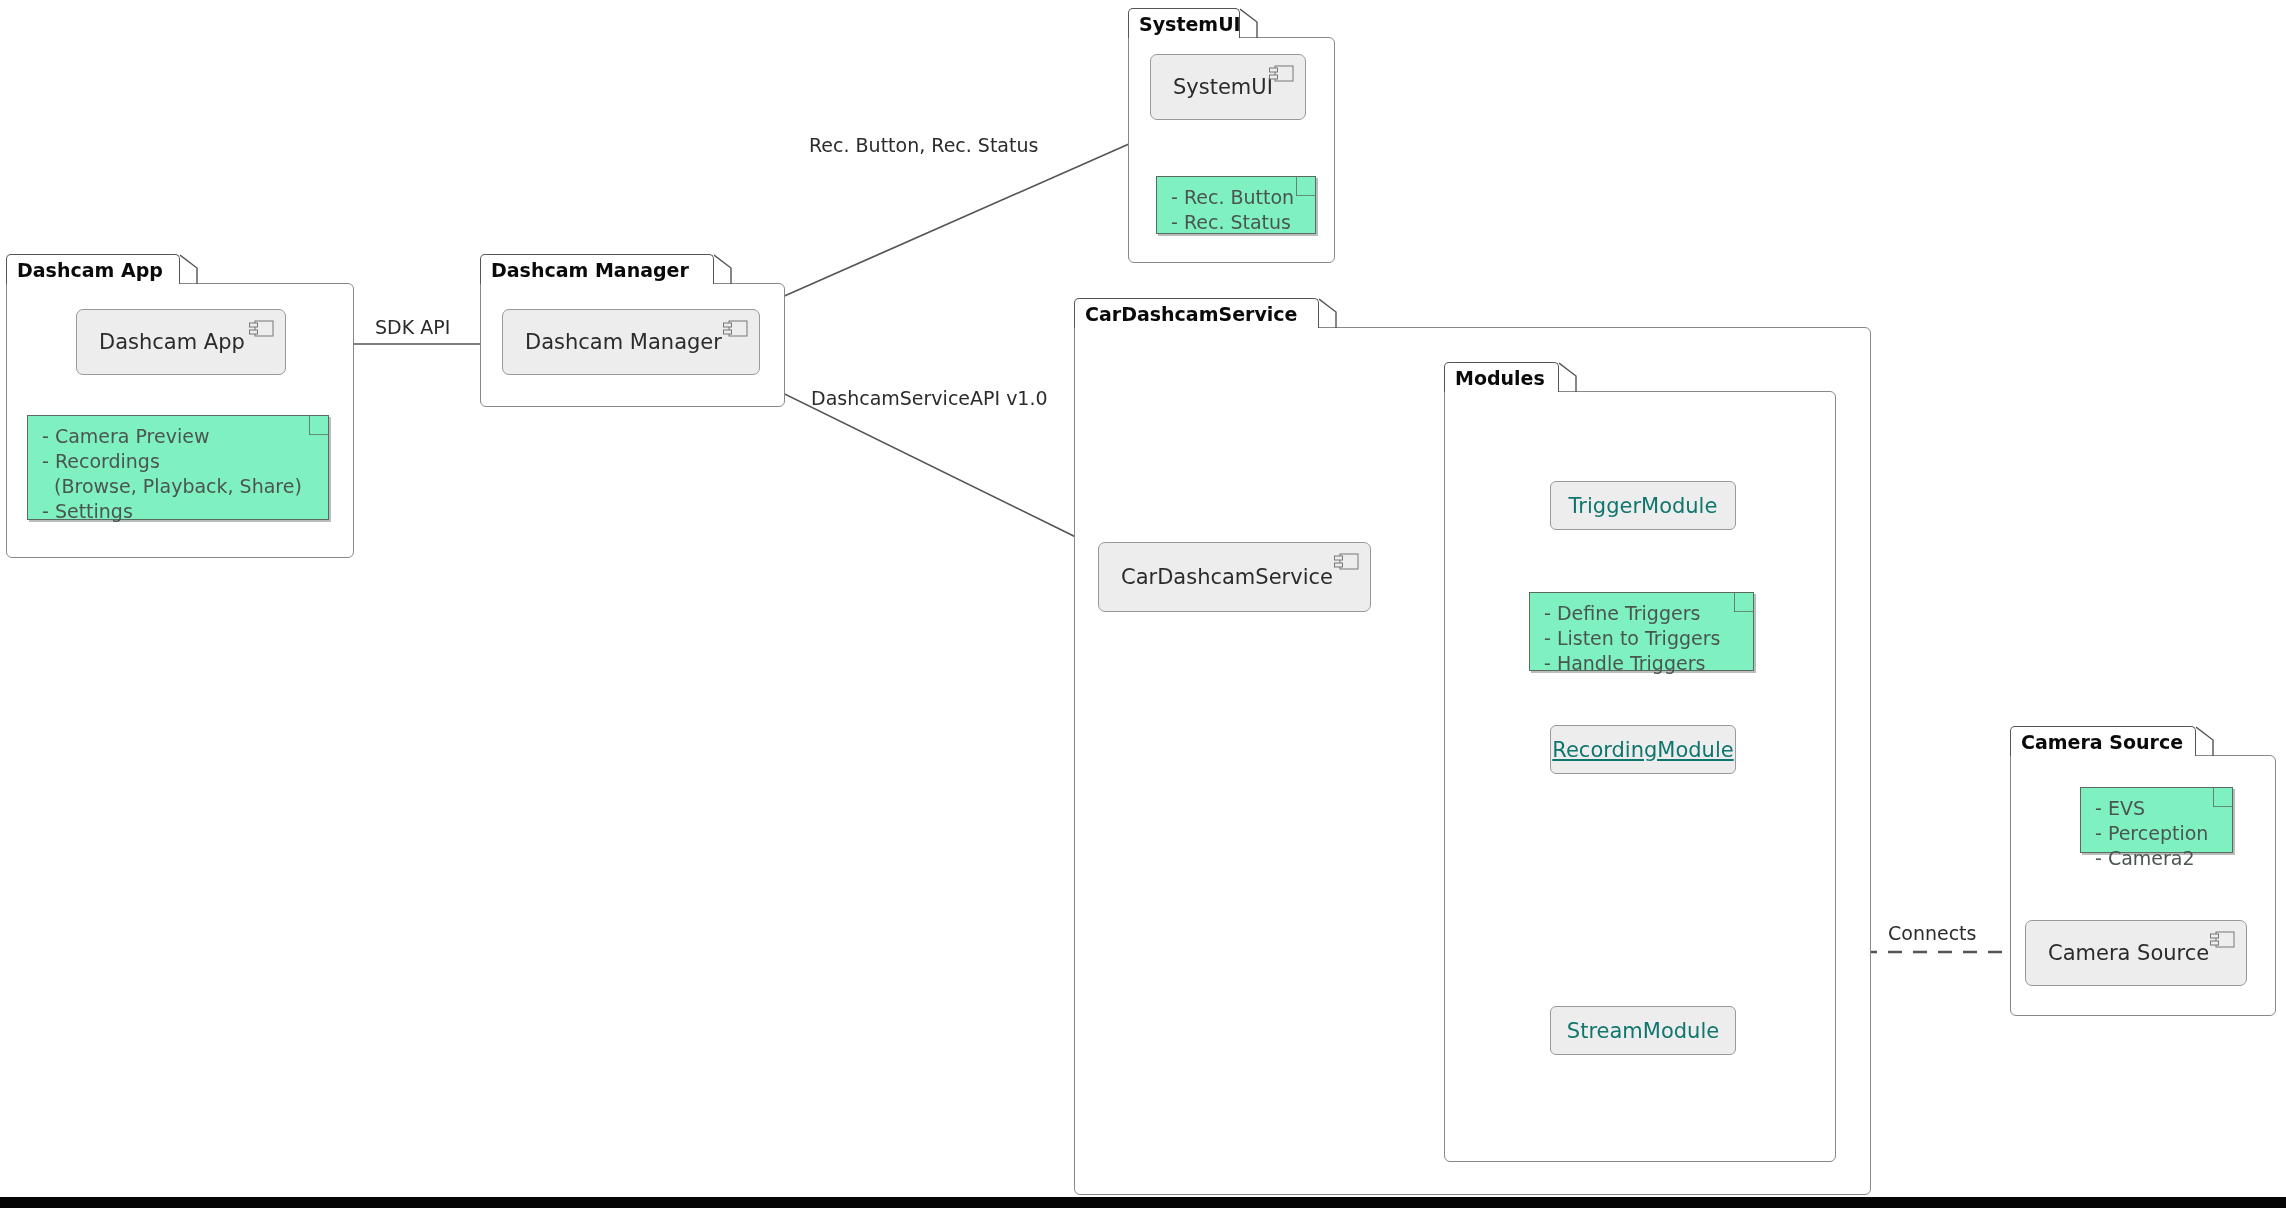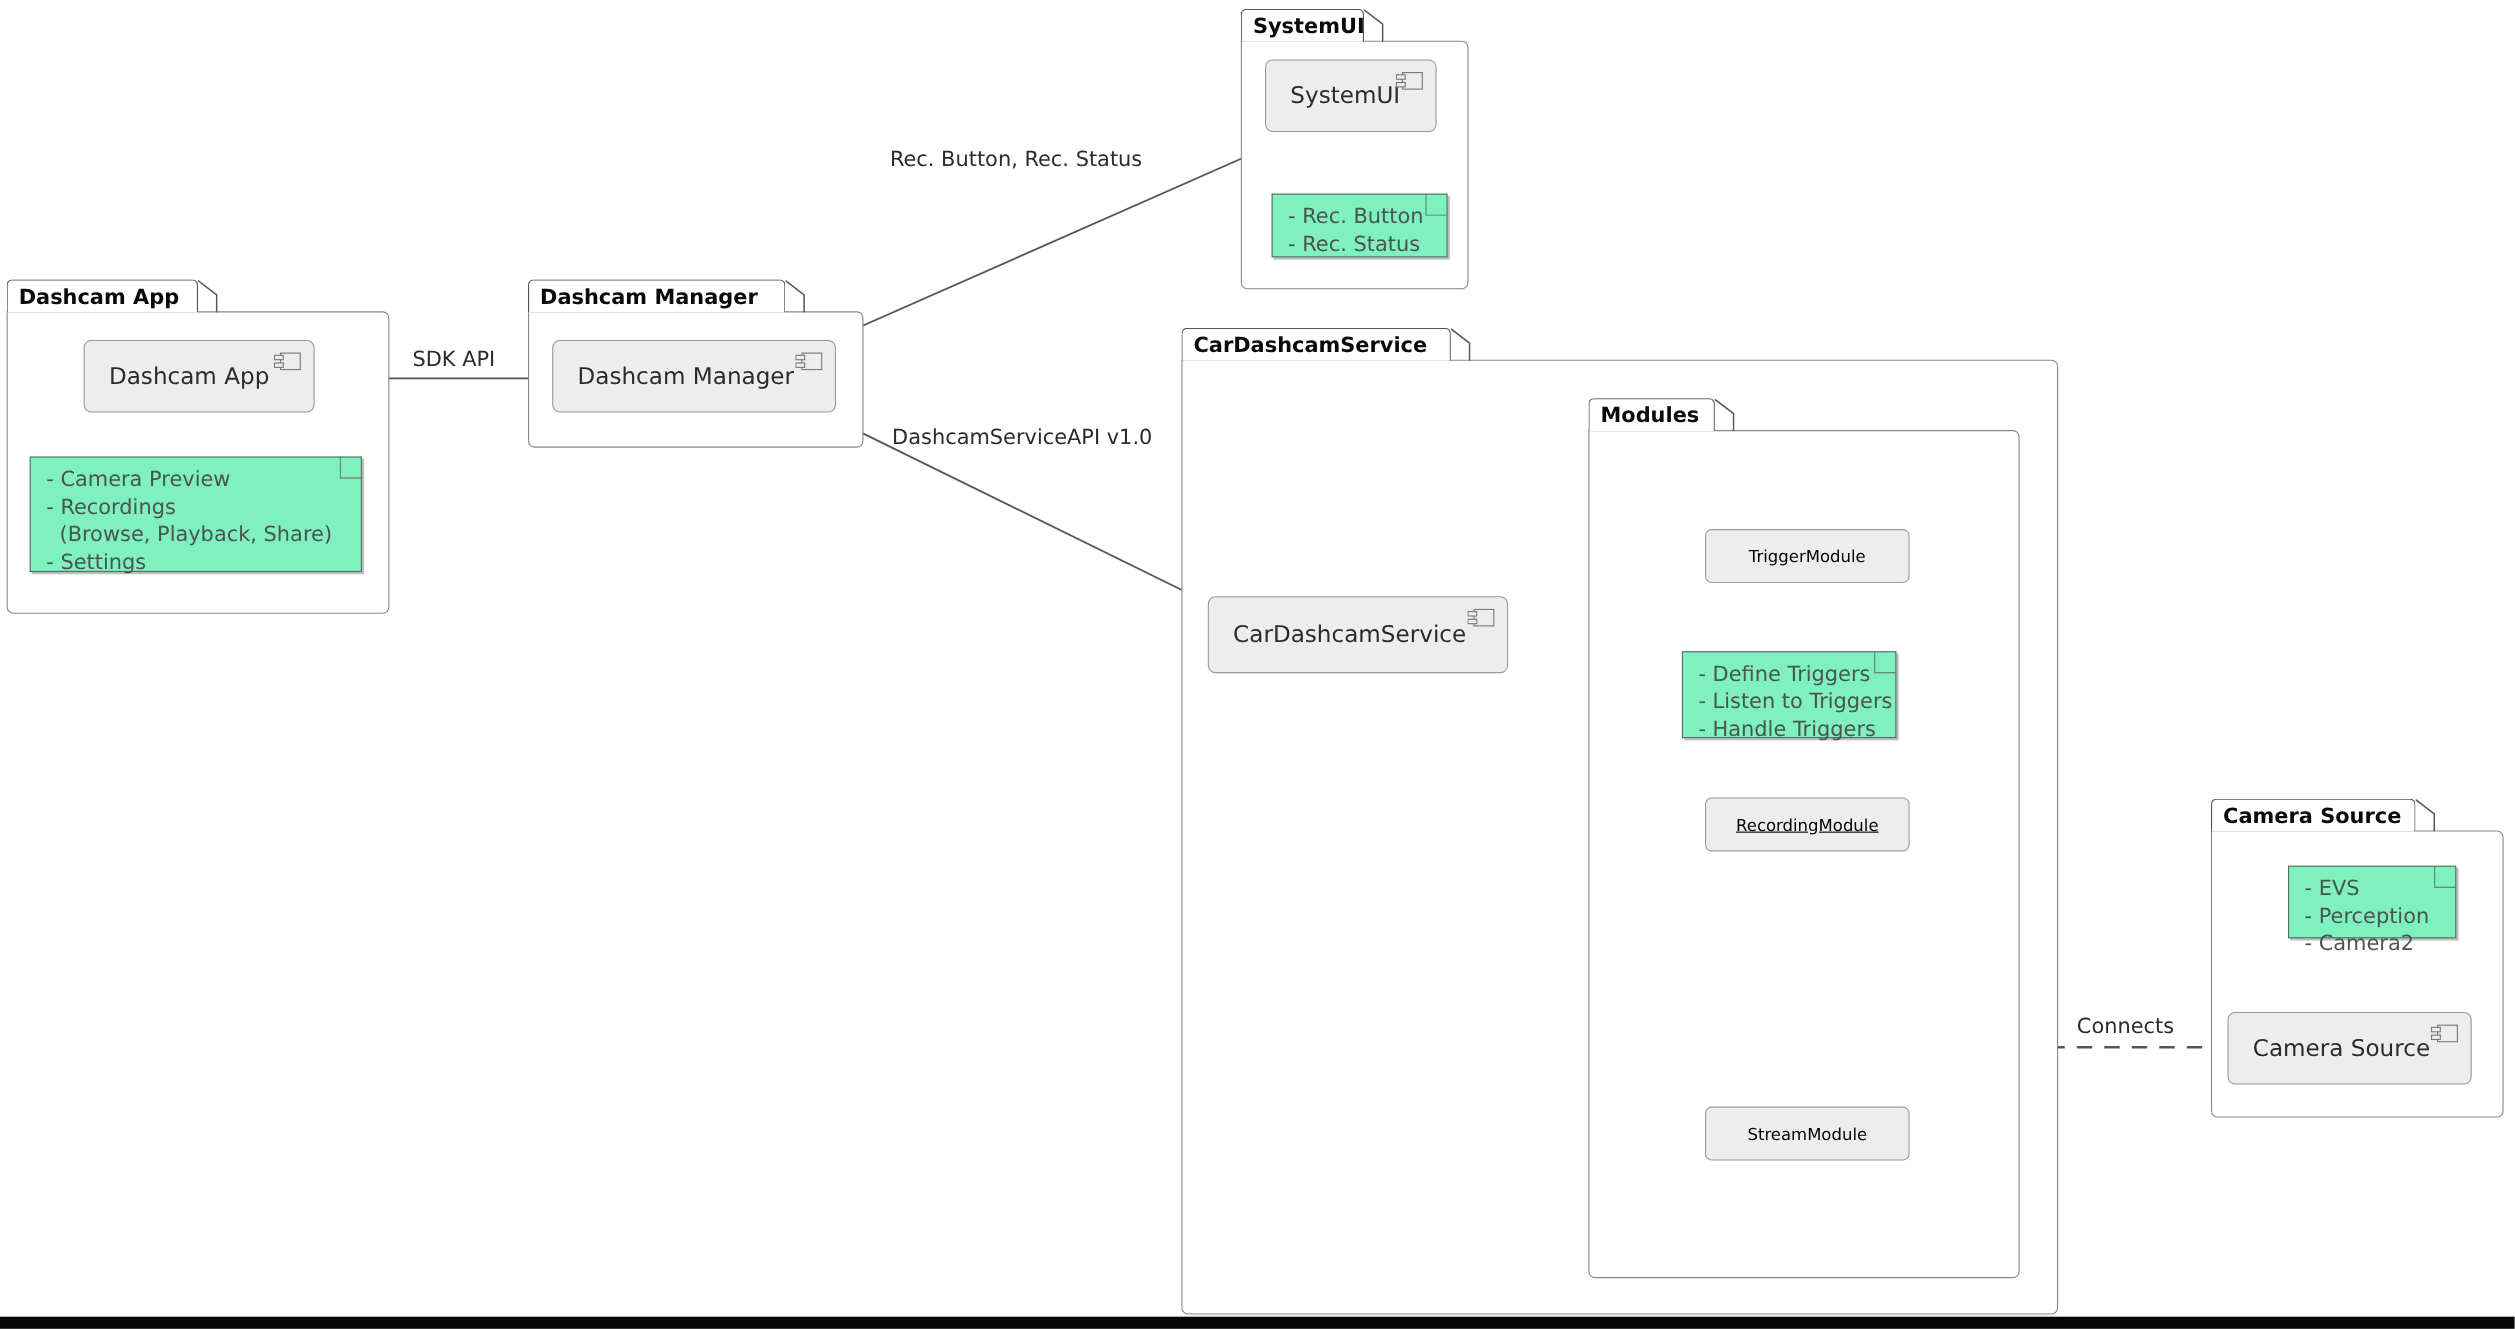--- a/index.html
+++ b/index.html
@@ -22,21 +22,21 @@
   
   .comp{position:absolute;background:#ededed;border:1.2px solid #999;
         border-radius:7px;box-sizing:border-box;
         display:flex;align-items:center;
         font-size:21px;color:#2b2b2b;z-index:4;}
   .comp .label{padding-left:22px;white-space:nowrap;}
   .comp-icon{position:absolute;right:11px;top:10px;width:25px;height:17px;}
   .modbox{position:absolute;background:#ededed;border:1.2px solid #9a9a9a;
         border-radius:6px;box-sizing:border-box;
         display:flex;align-items:center;justify-content:center;
-        font-size:15px;color:#000000;z-index:4;white-space:nowrap;}
+        font-size:21px;color:#0f766e;z-index:4;white-space:nowrap;}
 
   
   .note{position:absolute;background:#7ff0c0;border:1.6px solid #5a6a60;
         box-sizing:border-box;z-index:5;
         padding:8px 30px 9px 14px;
         font-size:19px;line-height:1.32;color:#4a5550;
         box-shadow:2px 2px 0 rgba(100,110,105,.45);}
   .note .fold{position:absolute;right:-1px;top:-1px;width:20px;height:20px;}
   .note .ln{white-space:nowrap;}
 
@@ -175,21 +175,21 @@
       <span>Modules</span>
     </div>
     <svg class="pkg-tab-slant" style="left:115px;" viewBox="0 0 18 30">
         <path d="M0,1 L17,14 L17,30" fill="none" stroke="#555" stroke-width="1.4"></path>
       </svg>
     <div class="pkg-body" style="top:29px;width:392px;height:771px;"></div>
 
     <div class="modbox" style="left:106px;top:119px;width:186px;height:49px;">
       <span>TriggerModule</span>
     </div>
-    <div class="note" style="left:85px;top:230px;width:195px;height:79px;">
+    <div class="note" style="left:85px;top:230px;width:225px;height:79px;">
       <svg class="fold" viewBox="0 0 20 20">
         <path d="M0,0 L20,20 L0,20 z" fill="#7ff0c0"></path>
         <path d="M0,0 L0,20 L20,20" fill="none" stroke="#5a6a60" stroke-width="1.6"></path>
       </svg>
       <div class="ln">- Define Triggers</div>
       <div class="ln">- Listen to Triggers</div>
       <div class="ln">- Handle Triggers</div>
     </div>
 
     <div class="modbox" style="left:106px;top:363px;width:186px;height:49px;text-decoration:underline;">

